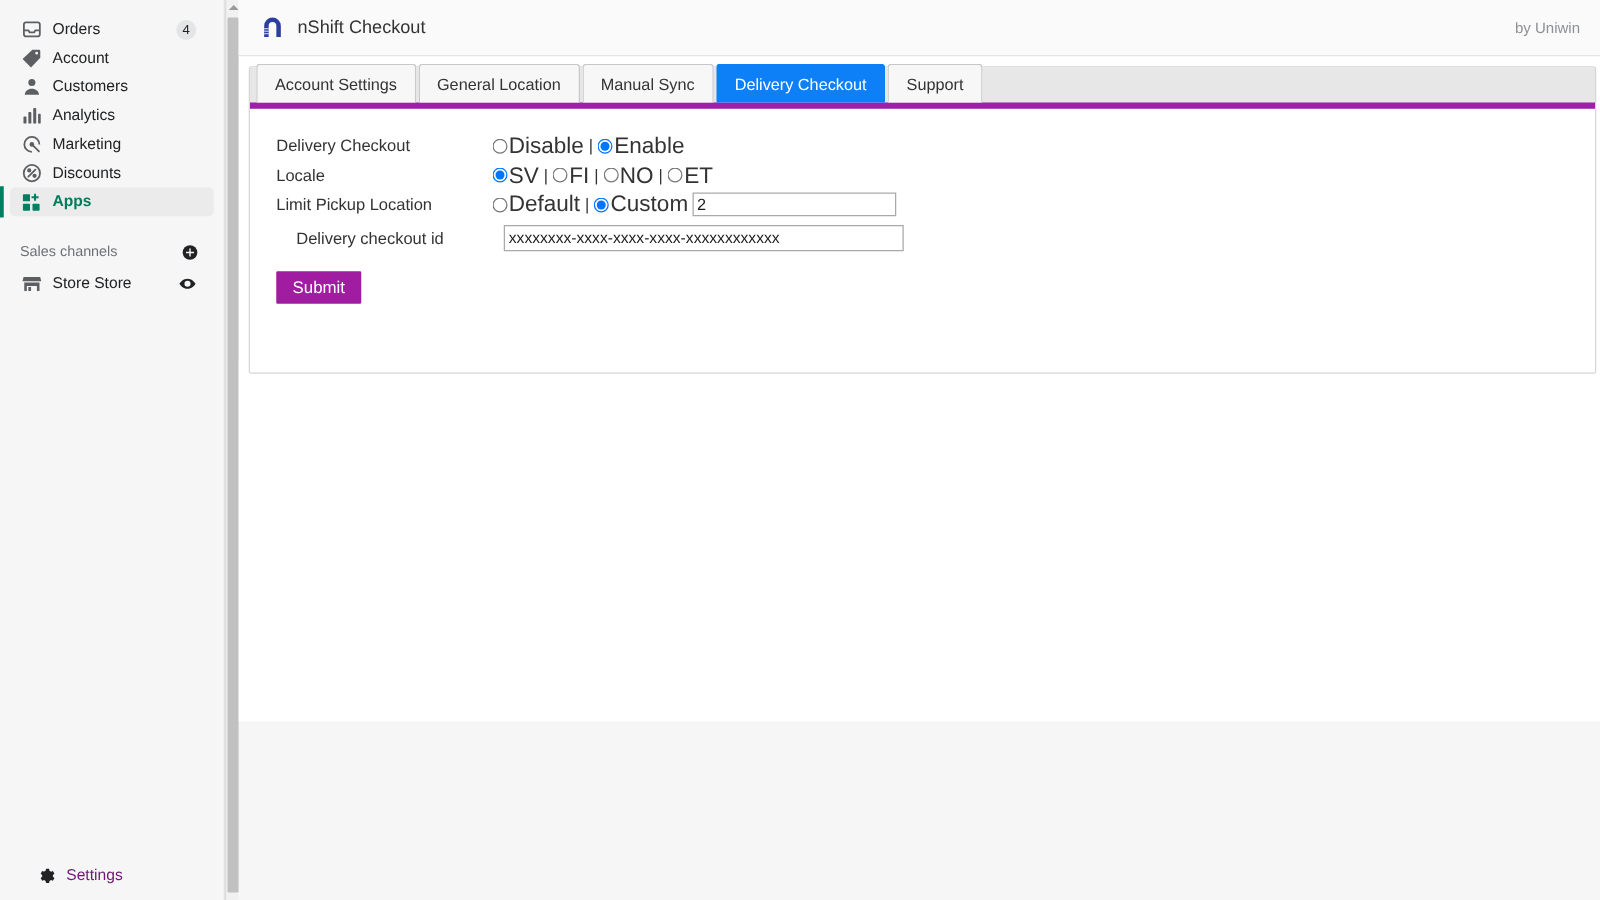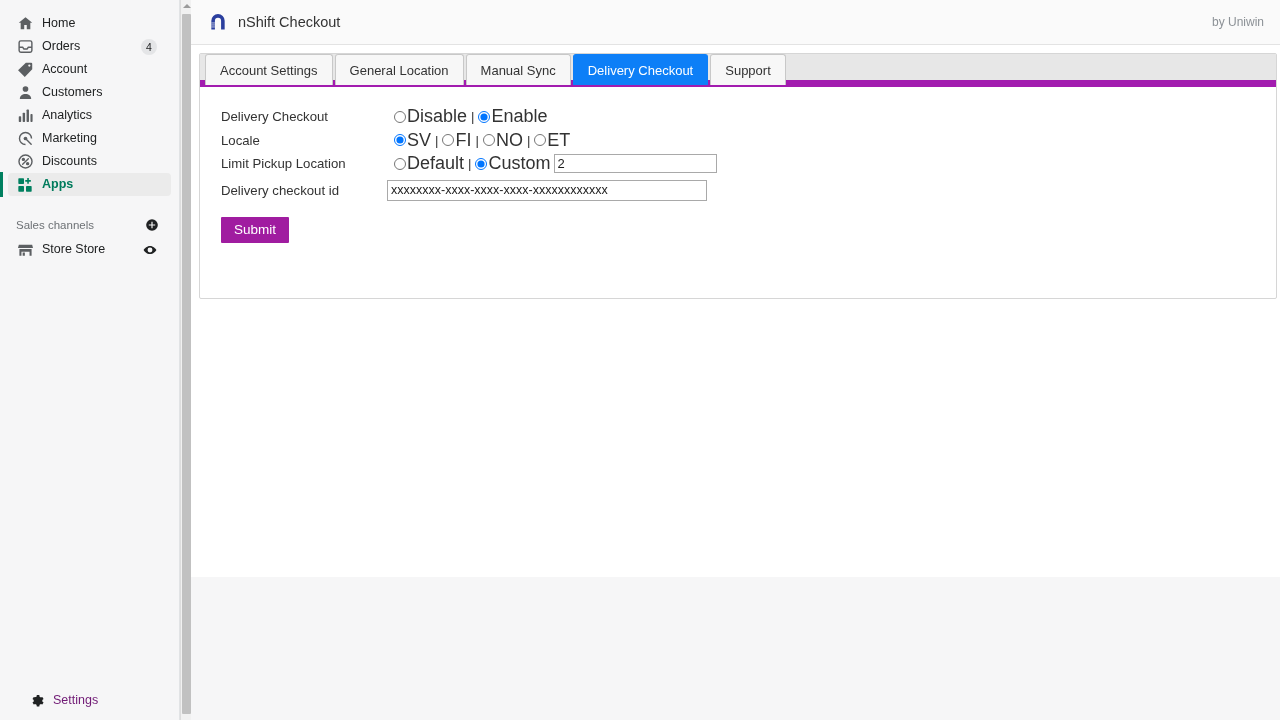--- a/index.html
+++ b/index.html
@@ -183,22 +183,23 @@
     background: #ffffff;
     border: 1px solid #d6d6d6;
     border-radius: 2px;
     box-sizing: border-box;
   }
 
   #tabstrip {
     position: relative;
     height: 33px;
     background: #e7e7e7;
-    border-bottom: 7px solid #a21caf;
-    display: flex;
+    border-bottom: 5px solid #a21caf;
+    display: flex;
+    align-items: flex-end;
     padding-left: 5px;
     box-sizing: border-box;
   }
   .tab {
     height: 31px;
     line-height: 31px;
     padding: 0 14px;
     margin-right: 2px;
     font-size: 13px;
     color: #333333;
@@ -257,21 +258,21 @@
     font-family: "Liberation Sans", sans-serif;
     font-size: 13px;
     color: #1b1b1b;
     border: 1px solid #a9a9a9;
     background: #ffffff;
     padding: 1px 3px;
     box-sizing: border-box;
     height: 19px;
   }
   #limit-custom-input { width: 163px; margin-left: 3px; }
-  #checkout-id-row { margin-top: 3px; }
+  #checkout-id-row { margin-top: 3px; margin-left: 16px; }
   #checkout-id-row .flabel { width: 166px; flex: 0 0 166px; }
   #checkout-id-input { width: 320px; height: 21px; font-size: 12.5px; }
 
   #submit-btn {
     margin-top: 15px;
     margin-left: 0px;
     background: #a01ca0;
     color: #ffffff;
     border: none;
     font-family: "Liberation Sans", sans-serif;
@@ -297,28 +298,20 @@
   }
 </style>
 </head>
 <body>
 
 <div id="app">
 
   <div id="sidebar">
     <div class="nav-list">
 
-      <div class="nav-item">
-        <span class="ico">
-          <svg width="17" height="17" viewBox="0 0 24 24" fill="#5c5f62">
-              <path d="M12 3 2.5 11h2.7v9h5V14h3.6v6h5v-9h2.7z"></path>
-            </svg>
-        </span>
-        <span class="lbl">Home</span>
-      </div>
 
       <div class="nav-item">
         <span class="ico">
           <svg width="17" height="17" viewBox="0 0 24 24" fill="none" stroke="#5c5f62" stroke-width="2">
               <rect x="3" y="4" width="18" height="16" rx="2.5"></rect>
               <path d="M3 13h5l1.5 2.5h5L16 13h5" stroke-linejoin="round"></path>
             </svg>
         </span>
         <span class="lbl">Orders</span>
         <span class="badge">4</span>

